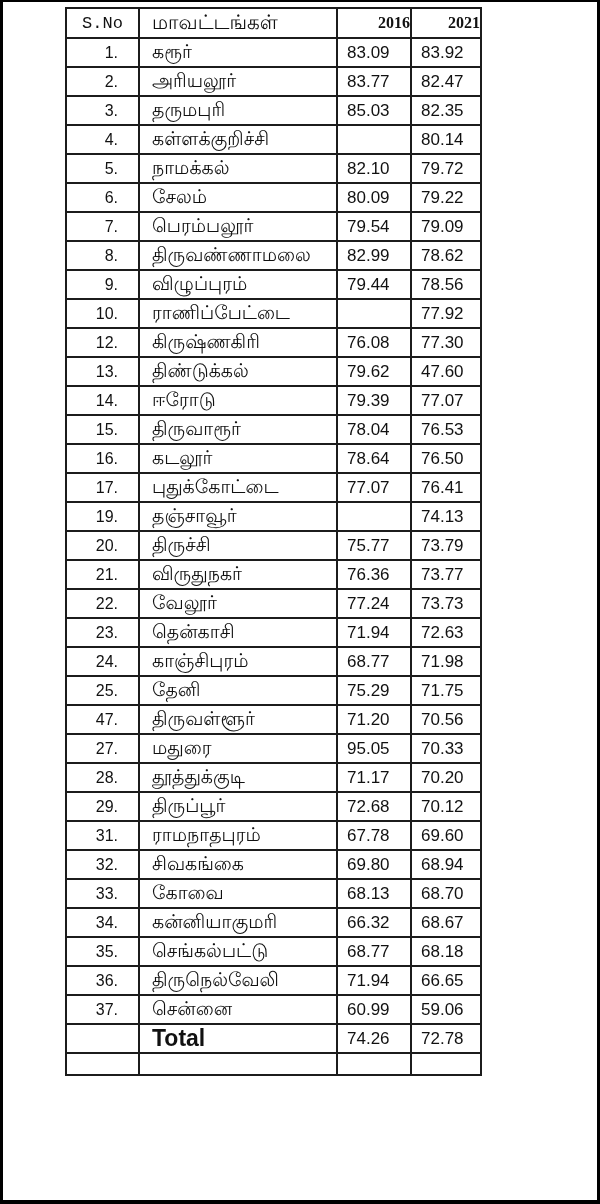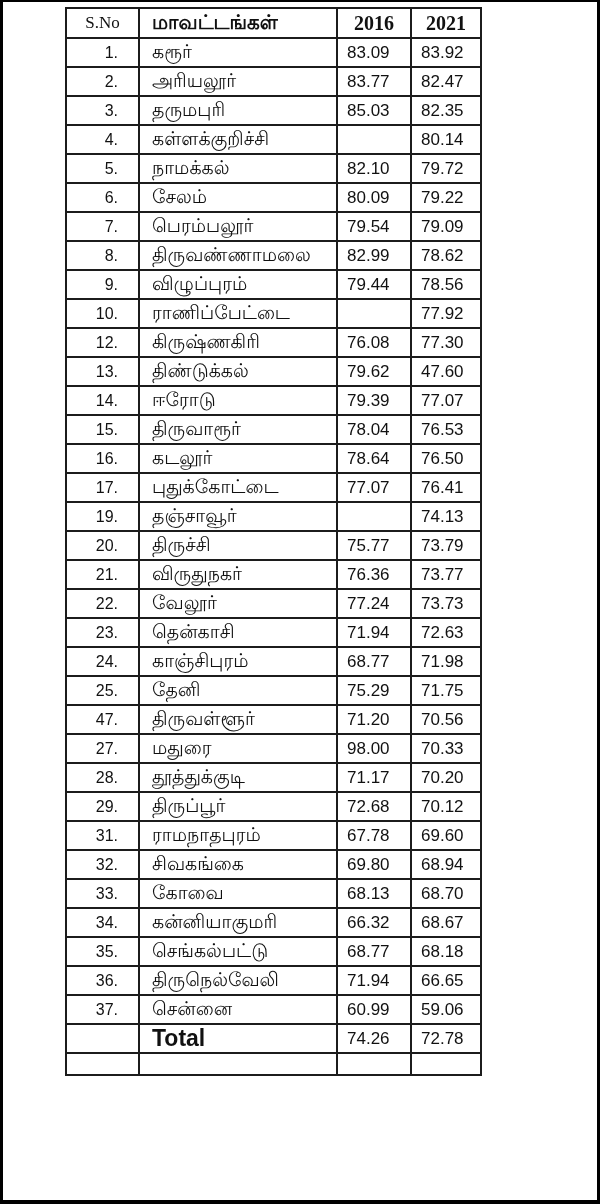--- a/index.html
+++ b/index.html
@@ -43,36 +43,36 @@
   .col-district { width: 198px; }
   .col-y2016    { width: 74px;  }
   .col-y2021    { width: 70px;  }
 
   tr.header-row { height: 30px; }
   tr.data-row   { height: 29px; }
   tr.total-row  { height: 28px; }
   tr.empty-row  { height: 22px; }
 
   th.h-sno {
-    font-family: Liberation Serif, serif;
+    font-family: Liberation Mono, monospace;
     font-weight: 400;
     font-size: 17px;
     text-align: center;
   }
   th.h-district {
-    font-weight: 700;
+    font-weight: 400;
     font-size: 20px;
     text-align: left;
     padding-left: 12px;
   }
   th.h-year {
     font-family: "Liberation Serif", serif;
     font-weight: 700;
-    font-size: 20px;
-    text-align: center;
+    font-size: 16px;
+    text-align: right;
   }
   td.c-sno {
     text-align: right;
     padding-right: 20px;
     font-size: 16px;
   }
   td.c-district {
     text-align: left;
     padding-left: 12px;
     font-size: 19px;
@@ -276,21 +276,21 @@
   <tr class="data-row">
     <td class="c-sno">47.</td>
     <td class="c-district">திருவள்ளூர்</td>
     <td class="c-val">71.20</td>
     <td class="c-val">70.56</td>
   </tr>
 
   <tr class="data-row">
     <td class="c-sno">27.</td>
     <td class="c-district">மதுரை</td>
-    <td class="c-val">98.00</td>
+    <td class="c-val">95.05</td>
     <td class="c-val">70.33</td>
   </tr>
 
   <tr class="data-row">
     <td class="c-sno">28.</td>
     <td class="c-district">தூத்துக்குடி</td>
     <td class="c-val">71.17</td>
     <td class="c-val">70.20</td>
   </tr>
 

